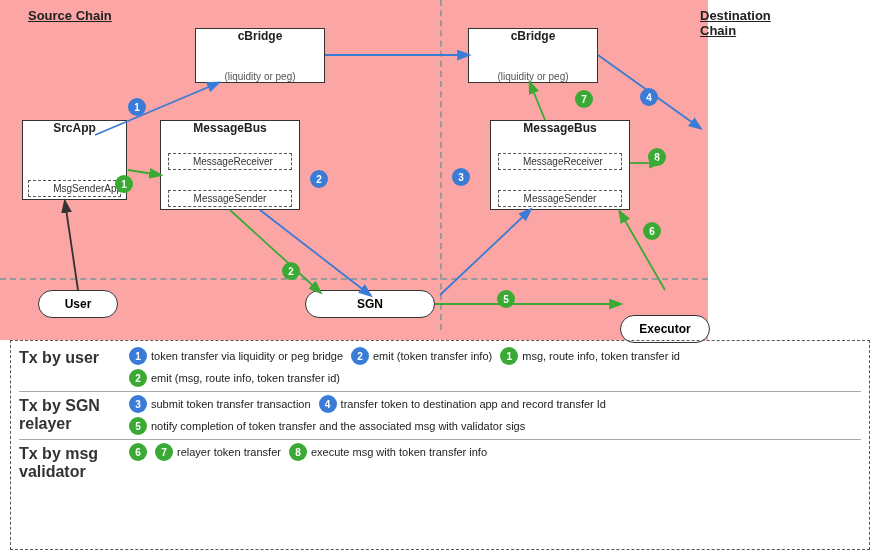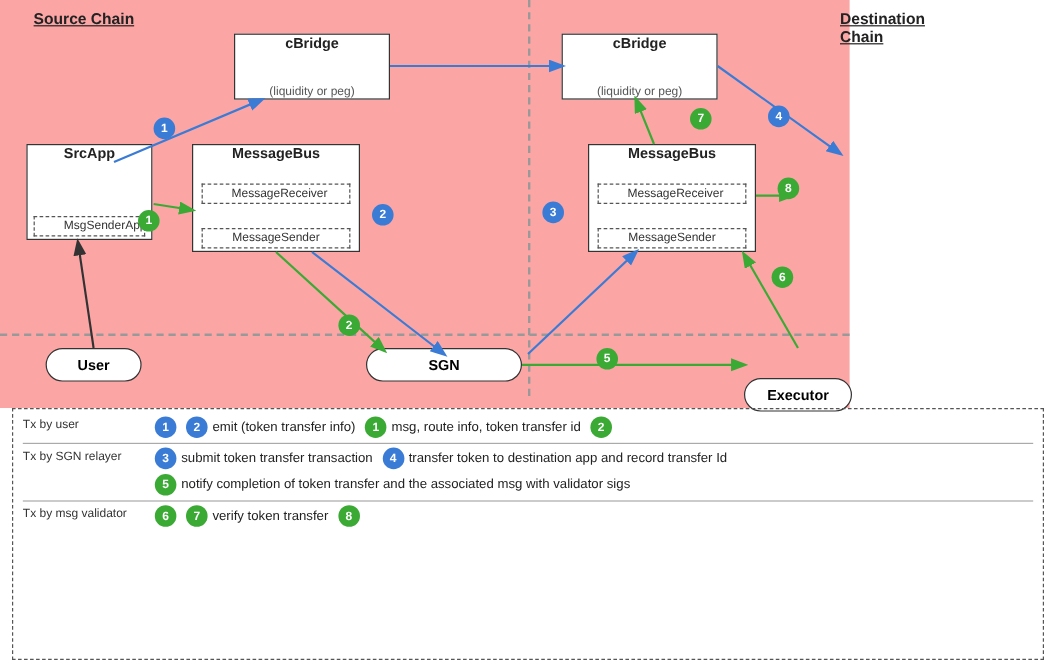--- a/index.html
+++ b/index.html
@@ -118,22 +118,22 @@
     .badge-pos {
       position: absolute;
     }
     
     .legend-row {
       display: flex;
       align-items: flex-start;
       margin-bottom: 4px;
     }
     .legend-label {
-      font-size: 10px;
-      font-weight: normal;
+      font-size: 16px;
+      font-weight: bold;
       color: #333;
       width: 110px;
       flex-shrink: 0;
       padding-top: 2px;
     }
     .legend-items {
       display: flex;
       flex-wrap: wrap;
       gap: 4px 8px;
       flex: 1;
@@ -256,31 +256,33 @@
 
 </div>
 
 <div class="legend-area">
 
   <div class="legend-row">
     <div class="legend-label">Tx by user</div>
     <div class="legend-items">
       <div class="legend-item">
         <span class="badge badge-blue">1</span>
+        <span>token transfer via liquidity or peg bridge</span>
       </div>
       <div class="legend-item">
         <span class="badge badge-blue">2</span>
         <span>emit (token transfer info)</span>
       </div>
       <div class="legend-item">
         <span class="badge badge-green">1</span>
         <span>msg, route info, token transfer id</span>
       </div>
       <div class="legend-item">
         <span class="badge badge-green">2</span>
+        <span>emit (msg, route info, token transfer id)</span>
       </div>
     </div>
   </div>
 
   <div class="legend-divider"></div>
 
   <div class="legend-row">
     <div class="legend-label">Tx by SGN relayer</div>
     <div class="legend-items">
       <div class="legend-item">
@@ -301,21 +303,22 @@
   <div class="legend-divider"></div>
 
   <div class="legend-row">
     <div class="legend-label">Tx by msg validator</div>
     <div class="legend-items">
       <div class="legend-item">
         <span class="badge badge-green">6</span>
       </div>
       <div class="legend-item">
         <span class="badge badge-green">7</span>
-        <span>verify token transfer</span>
+        <span>relayer token transfer</span>
       </div>
       <div class="legend-item">
         <span class="badge badge-green">8</span>
+        <span>execute msg with token transfer info</span>
       </div>
     </div>
   </div>
 
 </div>
 
 </body></html>

